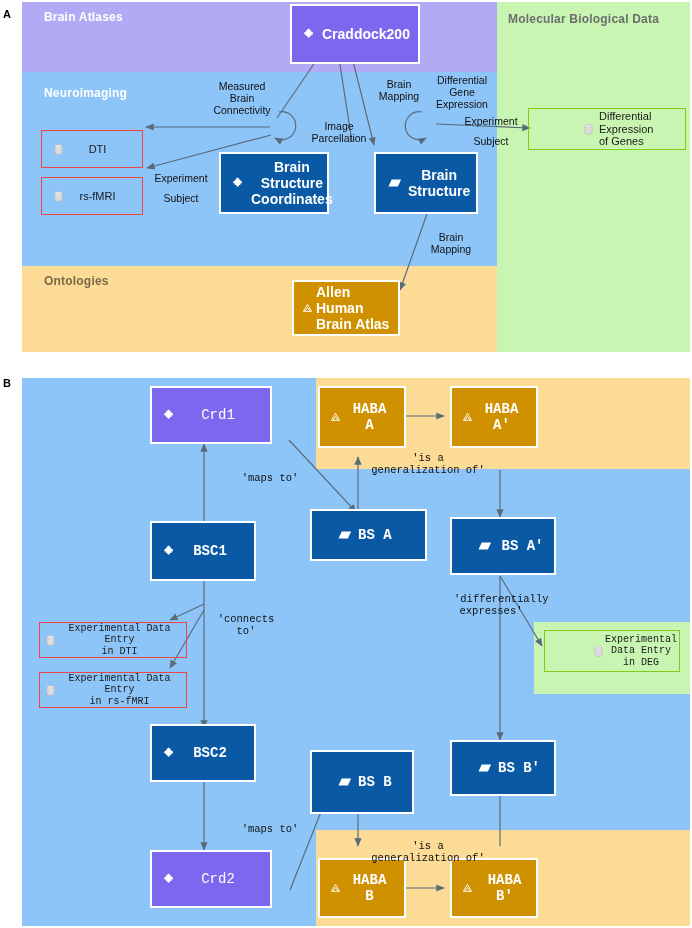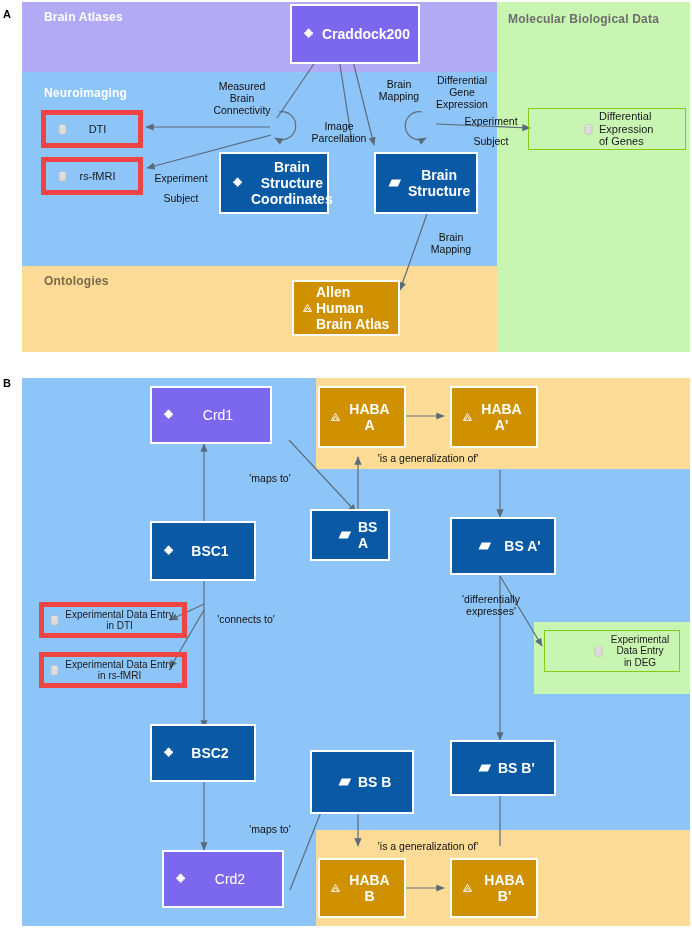--- a/index.html
+++ b/index.html
@@ -21,21 +21,21 @@
         justify-content:flex-start;border:2px solid #ffffff;}
   .node .ico{flex:0 0 auto;display:inline-block;margin-left:12px;margin-right:6px;}
   .node .txt{flex:1 1 auto;text-align:center;padding-right:16px;line-height:1.15;}
 
   .n-purple{background:#7b68ee;}
   .n-blue{background:#0a59a5;}
   .n-gold{background:#cf9100;}
   .n-purple .txt,.n-blue .txt,.n-gold .txt{color:#ffffff;font-weight:bold;font-size:14px;}
   .n-purple.plain .txt{font-weight:normal;}
 
-  .n-plainbox{background:transparent;border:5px solid #ef4444;}
+  .n-plainbox{background:transparent;border:1px solid #ef4444;margin-top:20px;}
   .n-plainbox .txt{color:#1a1a1a;font-weight:normal;font-size:11px;}
 
   .n-greenbox{background:transparent;border:1px solid #84cc16;padding-left:43px;}
   .n-greenbox .txt{color:#1a1a1a;font-weight:normal;font-size:11px;}
 
   
   .elabel{position:absolute;font-size:10.5px;color:#101010;line-height:1.15;text-align:center;}
 
   svg.edges{position:absolute;left:0;top:0;width:692px;height:928px;pointer-events:none;}
 
@@ -173,21 +173,21 @@
     <div class="elabel" style="left:126px;top:170px;width:66px;">Experiment</div>
     <div class="elabel" style="left:131px;top:190px;width:56px;">Subject</div>
     <div class="elabel" style="left:434px;top:113px;width:70px;">Experiment</div>
     <div class="elabel" style="left:442px;top:133px;width:54px;">Subject</div>
     <div class="elabel" style="left: 398px; top: 229px; width: 62px; white-space: pre-line;">Brain
 Mapping</div>
   </div>
 
   <div class="panel-letter" style="left:3px;top:377px;">B</div>
 
-  <div class="panel" style="left:22px;top:378px;width:668px;height:548px;">
+  <div class="panel" style="left:22px;top:378px;width:668px;height:548px;font-family:Liberation Mono, monospace;">
 
     <div class="band" style="left:0;top:0;width:668px;height:548px;background:#8ec5f9;"></div>
     <div class="band" style="left:294px;top:0;width:374px;height:91px;background:#fcdb96;"></div>
     <div class="band" style="left:294px;top:452px;width:374px;height:96px;background:#fcdb96;"></div>
     <div class="band" style="left:512px;top:244px;width:156px;height:72px;background:#c9f5b3;"></div>
 
     <svg class="edges" viewBox="0 0 668 548" style="width:668px;height:548px;">
       <defs>
         <marker id="ahB" markerWidth="8" markerHeight="8" refX="6.4" refY="3" orient="auto" markerUnits="strokeWidth">
           <path d="M0,0 L7,3 L0,6 z" fill="#5a6b7a"></path>
@@ -258,21 +258,21 @@
 
     <div class="node n-blue" style="left:128px;top:143px;width:106px;height:60px;">
       <span class="ico">
           <svg class="icon-svg" width="12" height="12" viewBox="0 0 16 16">
             <path fill="#ffffff" d="M6.2 1.1c1 0 1.8.7 1.8 1.6 0 .3-.1.5-.2.7h2v2c.2-.1.4-.2.7-.2.9 0 1.6.8 1.6 1.8s-.7 1.8-1.6 1.8c-.3 0-.5-.1-.7-.2v2h-2c.1.2.2.4.2.7 0 .9-.8 1.6-1.8 1.6s-1.8-.7-1.8-1.6c0-.3.1-.5.2-.7h-2v-2c-.2.1-.4.2-.7.2C.9 8.8.2 8 .2 7s.7-1.8 1.6-1.8c.3 0 .5.1.7.2v-2h2c-.1-.2-.2-.4-.2-.7 0-.9.8-1.6 1.9-1.6z"></path>
           </svg>
         </span>
       <span class="txt">BSC1</span>
     </div>
 
-    <div class="node n-blue" style="left:288px;top:131px;width:80px;height:52px;">
+    <div class="node n-blue" style="left:288px;top:131px;width:117px;height:52px;">
       <span class="ico" style="margin-left:26px;">
           <svg class="icon-svg" width="14" height="10" viewBox="0 0 16 11">
             <path fill="#ffffff" d="M4.2 1.5H15L11.3 9.5H0.6z"></path>
           </svg>
         </span>
       <span class="txt" style="text-align:left;padding-right:0;">BS A</span>
     </div>
 
     <div class="node n-blue" style="left:428px;top:139px;width:106px;height:58px;">
       <span class="ico" style="margin-left:26px;">
@@ -336,21 +336,21 @@
 
     <div class="node n-blue" style="left:428px;top:362px;width:106px;height:56px;">
       <span class="ico" style="margin-left:26px;">
           <svg class="icon-svg" width="14" height="10" viewBox="0 0 16 11">
             <path fill="#ffffff" d="M4.2 1.5H15L11.3 9.5H0.6z"></path>
           </svg>
         </span>
       <span class="txt" style="text-align:left;padding-right:0;">BS B'</span>
     </div>
 
-    <div class="node n-purple plain" style="left:128px;top:472px;width:122px;height:58px;margin-left:12px;">
+    <div class="node n-purple plain" style="left:128px;top:472px;width:122px;height:58px;">
       <span class="ico">
           <svg class="icon-svg" width="12" height="12" viewBox="0 0 16 16">
             <path fill="#ffffff" d="M6.2 1.1c1 0 1.8.7 1.8 1.6 0 .3-.1.5-.2.7h2v2c.2-.1.4-.2.7-.2.9 0 1.6.8 1.6 1.8s-.7 1.8-1.6 1.8c-.3 0-.5-.1-.7-.2v2h-2c.1.2.2.4.2.7 0 .9-.8 1.6-1.8 1.6s-1.8-.7-1.8-1.6c0-.3.1-.5.2-.7h-2v-2c-.2.1-.4.2-.7.2C.9 8.8.2 8 .2 7s.7-1.8 1.6-1.8c.3 0 .5.1.7.2v-2h2c-.1-.2-.2-.4-.2-.7 0-.9.8-1.6 1.9-1.6z"></path>
           </svg>
         </span>
       <span class="txt">Crd2</span>
     </div>
 
     <div class="node n-gold" style="left:296px;top:480px;width:88px;height:60px;">
       <span class="ico" style="margin-left:10px;margin-right:4px;">

